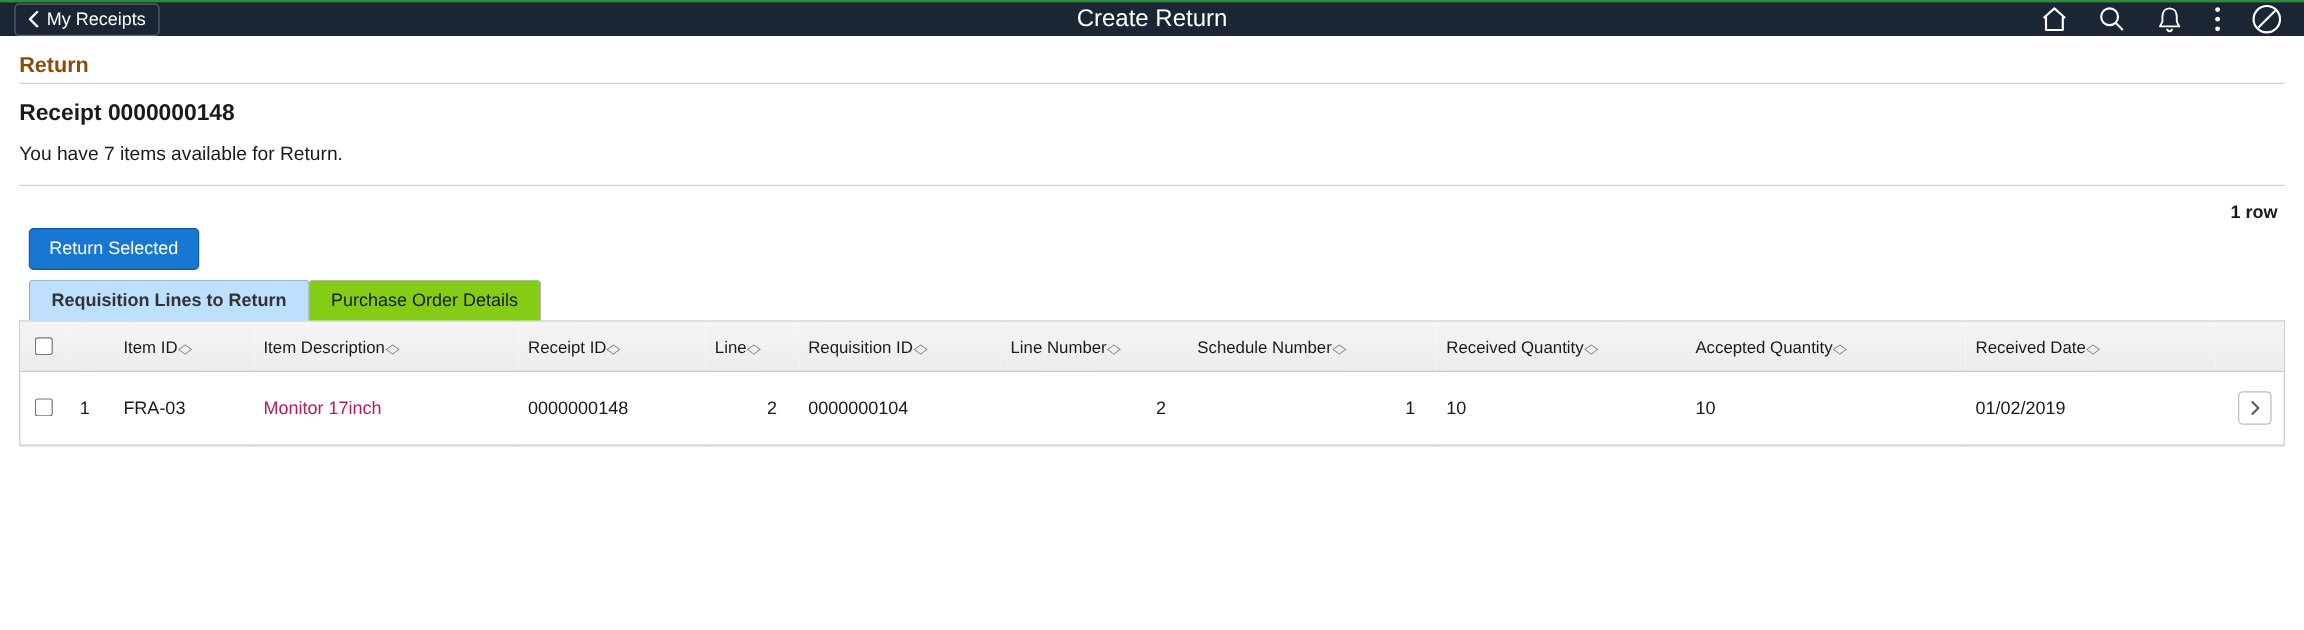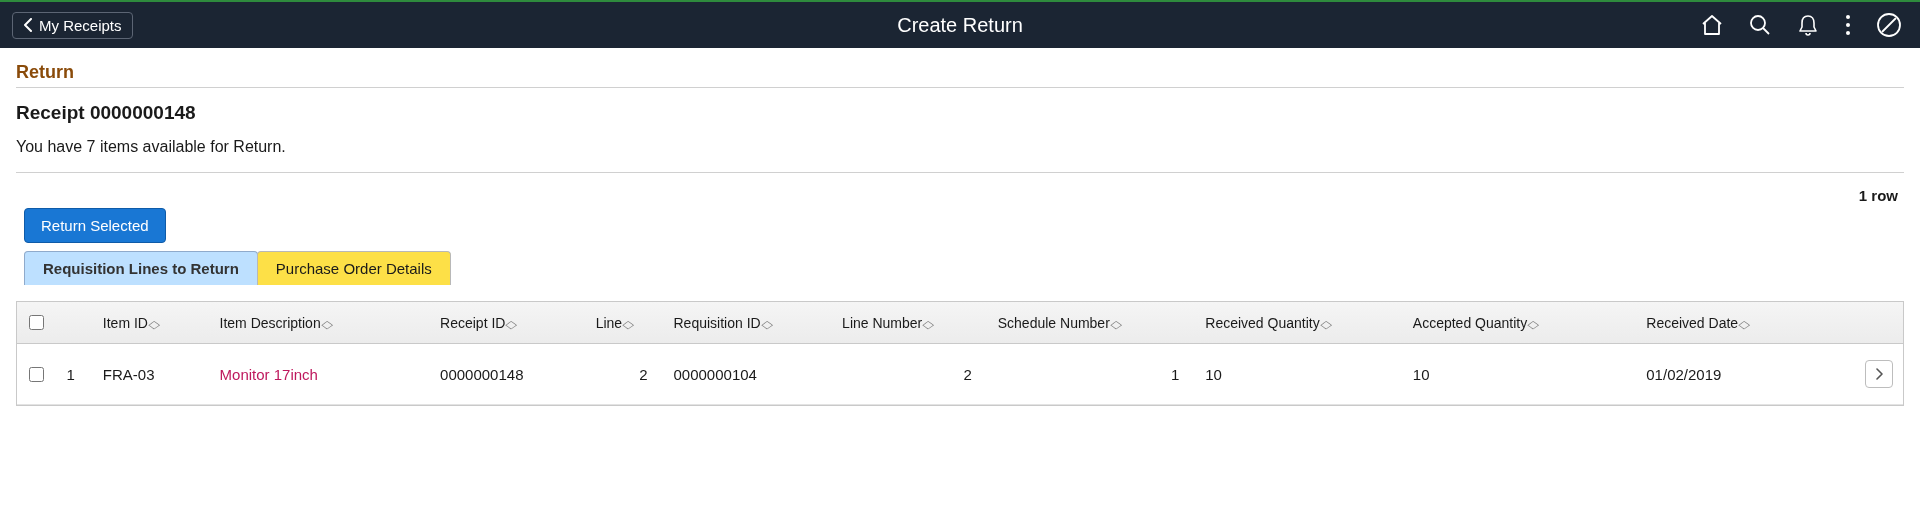--- a/index.html
+++ b/index.html
@@ -1,18 +1,18 @@
 <!DOCTYPE html>
 <html><head>
 <meta charset="utf-8">
 <style>
   * { box-sizing: border-box; }
   html, body { margin: 0; padding: 0; font-family: Arial, Helvetica, sans-serif; font-size: 15px; color: #1a1a1a; background: #fff; }
   .topbar {
-    height: 48px;
+    height: 30px;
     background: #1b2533;
     border-top: 2px solid #2e8b3d;
     display: flex;
     align-items: center;
     color: #fff;
     position: relative;
   }
   .back-btn {
     display: flex;
     align-items: center;
@@ -84,34 +84,34 @@
     margin-top: 8px;
     padding-left: 8px;
     text-align: right;
   }
   .tab {
     border: 1px solid #b8b8b8;
     border-bottom: none;
     padding: 8px 18px;
     font-size: 15px;
     cursor: pointer;
-    background: #fde047;
+    background: #84cc16;
     border-radius: 4px 4px 0 0;
     margin-right: -1px;
   }
   .tab.active {
     background: #bde0ff;
     font-weight: 700;
     color: #333;
     border-color: #8faacb;
   }
   .grid-wrap {
     border: 1px solid #c9c9c9;
     border-top: 1px solid #c9c9c9;
-    margin-top: 16px;
+    margin-top: 0;
   }
   table.grid {
     width: 100%;
     border-collapse: collapse;
     table-layout: fixed;
   }
   table.grid thead th {
     background: linear-gradient(#f5f5f5, #ececec);
     border-bottom: 1px solid #c9c9c9;
     font-weight: 400;

